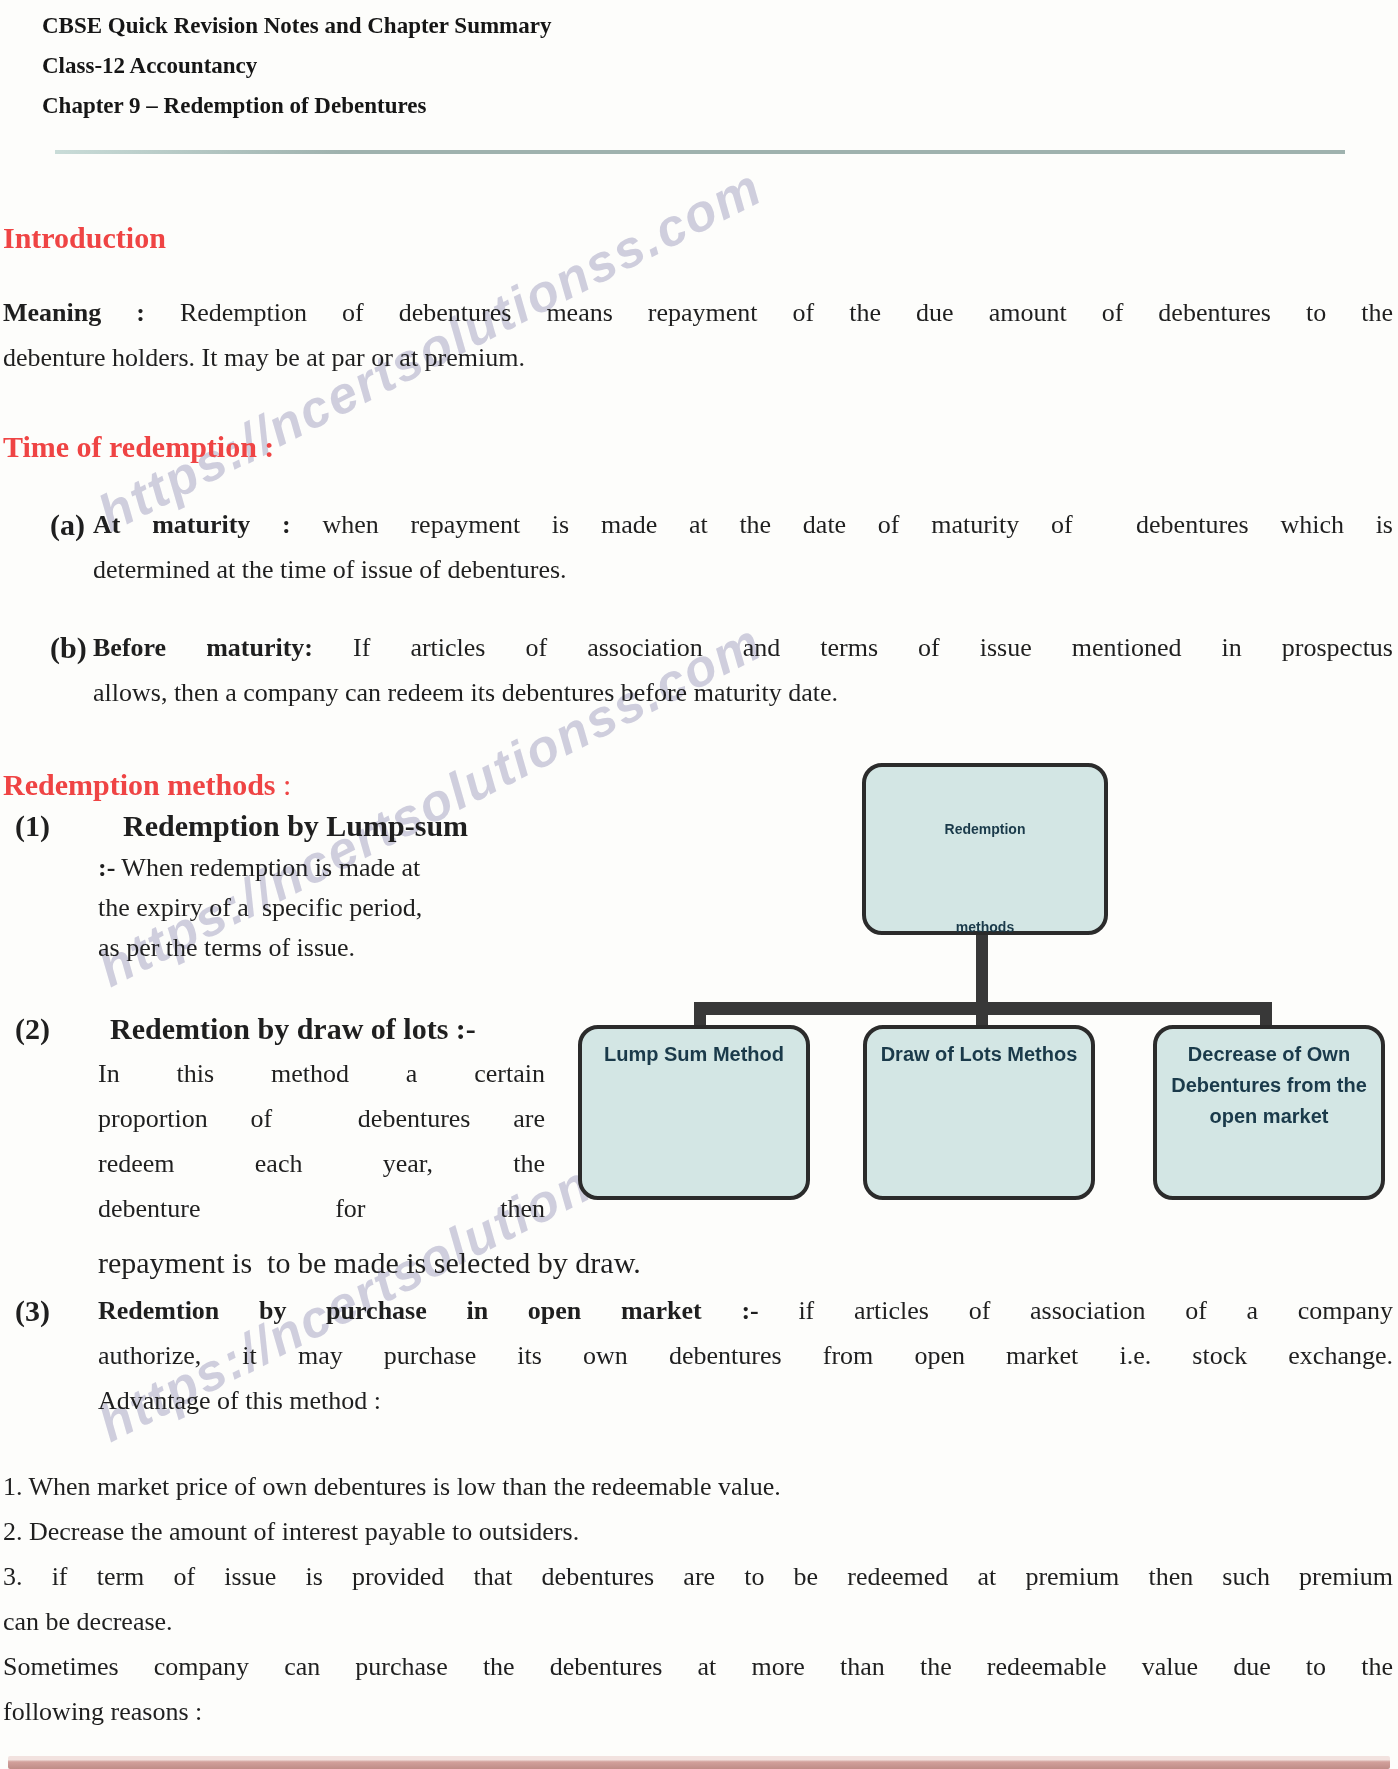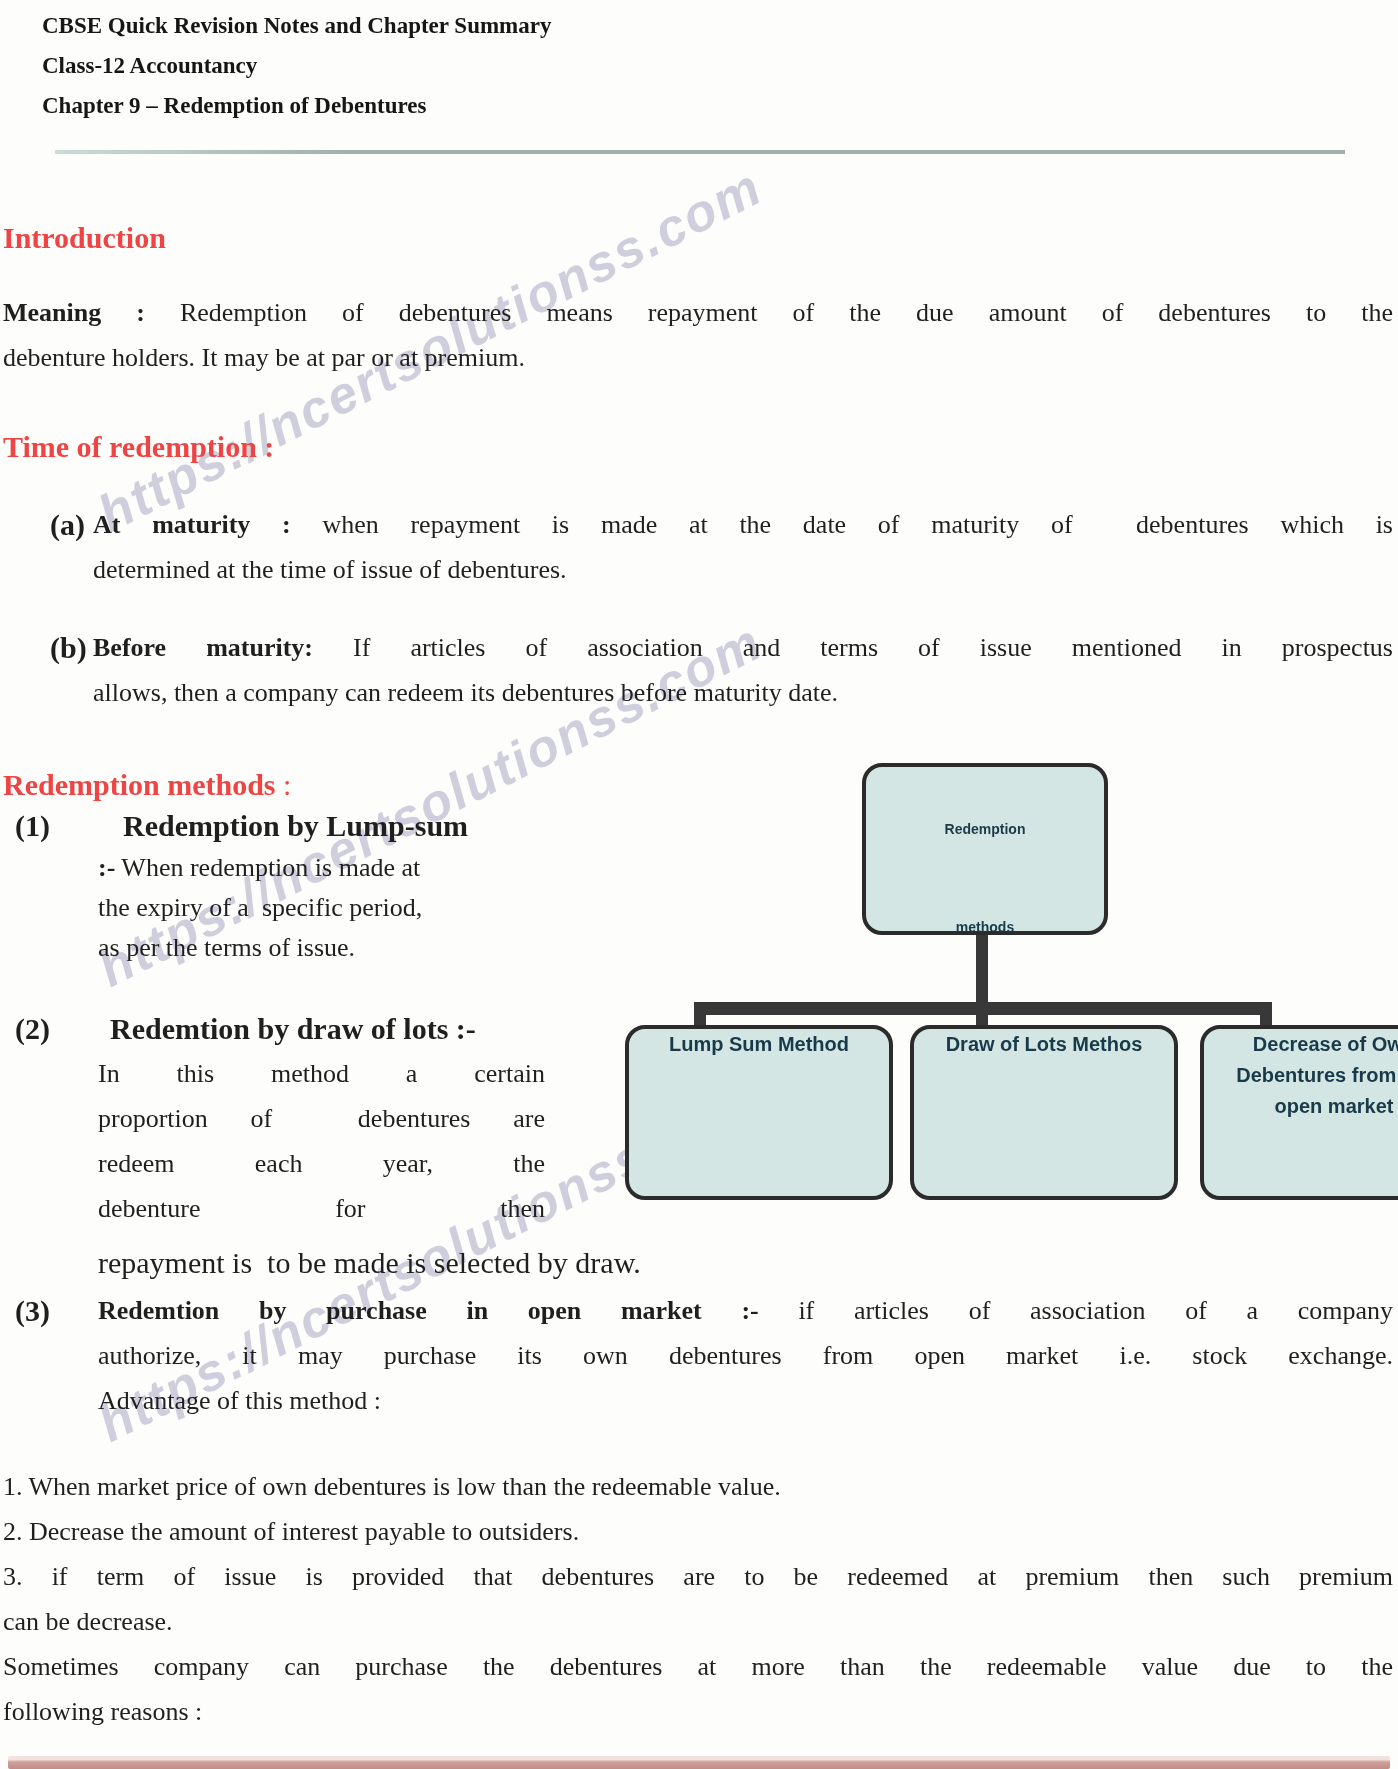--- a/index.html
+++ b/index.html
@@ -53,21 +53,21 @@
   
   .dbox{
     position:absolute; box-sizing:border-box;
     background:var(--box-fill,#d3e6e4); border:4px solid var(--box-border,#2b2b2b);
     border-radius:20px; color:var(--box-text,#1a3a4a);
     font-family:"Liberation Sans", sans-serif; font-weight:700;
     text-align:center; white-space:pre-line;
   }
   .root{left:862px; top:763px; width:246px; height:172px; font-size:14px; padding-top:13px; line-height:33px;}
   .root .root2{margin-top:32px;}
-  .c1,.c2,.c3{top:1025px; width:268px; height:175px; font-size:20px; line-height:31px; margin-left:47px;}
+  .c1,.c2,.c3{top:1025px; width:232px; height:175px; font-size:20px; line-height:31px; padding-top:10px;}
   .c1{left:578px;} .c2{left:863px;} .c3{left:1153px;}
   .conn{position:absolute; background:var(--connector,#383838);}
   .trunk{left:976px; top:935px; width:12px; height:79px;}
   .hbar{left:694px; top:1002px; width:578px; height:13px;}
   .stub{top:1002px; width:12px; height:23px;}
   .s1{left:694px;} .s2{left:976px;} .s3{left:1260px;}
   
   #bottom-bar{position:absolute; top:1756px; left:8px; width:1382px; height:13px;
     background:linear-gradient(to bottom,#f2e2df 0%,#f2e2df 28%,var(--bar,#d2a09b) 45%,#bf8c87 100%);
     border-radius:2px;}

